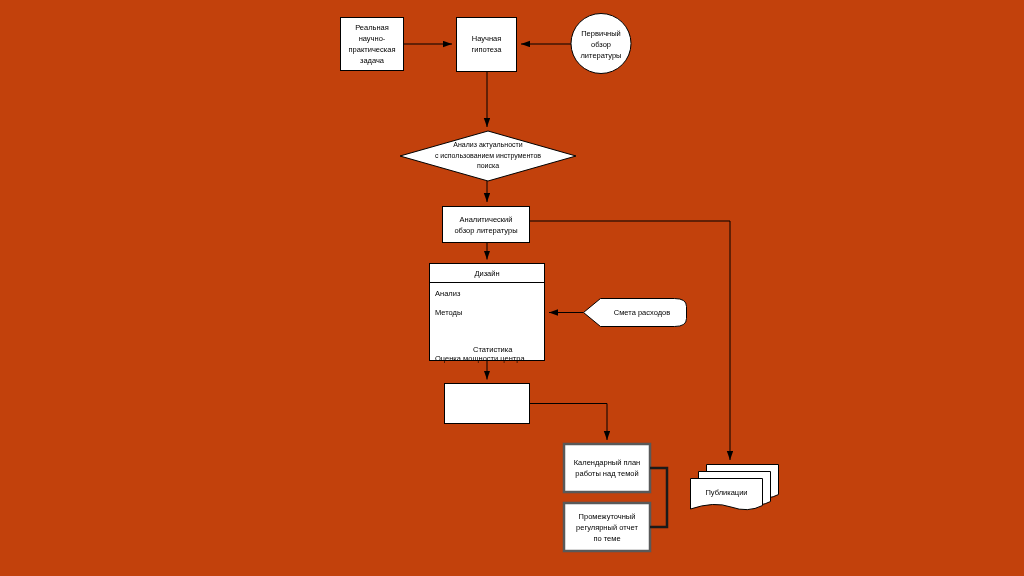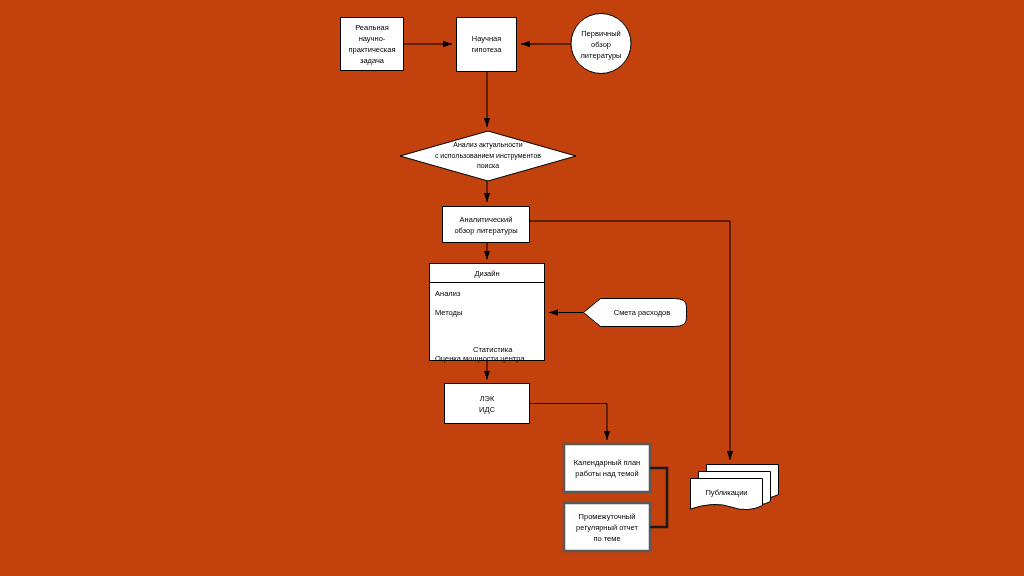--- a/index.html
+++ b/index.html
@@ -132,22 +132,20 @@
 
   <div class="node-text" style="left:430px; top:264px; width:114px; height:18px;">Дизайн</div>
 
   <div class="node-text left" style="left:435px; top:285px; width:106px; height:16px;">Анализ</div>
   <div class="node-text left" style="left:435px; top:304px; width:106px; height:16px;">Методы</div>
   <div class="node-text left" style="left:435px; top:323px; width:108px; height:16px;margin-top:27px;">Оценка мощности центра</div>
   <div class="node-text left" style="left:435px; top:341px; width:106px; height:16px;margin-left:38px;">Статистика</div>
 
   <div class="node-text" style="left:600px; top:298px; width:84px; height:29px;">Смета расходов</div>
 
-  <div class="node-text" style="left:444px; top:383px; width:86px; height:41px;">ЛЭК
-ИДС</div>
 
   <div class="node-text" style="left:562px; top:444px; width:90px; height:48px;">Календарный план
 работы над темой</div>
 
   <div class="node-text" style="left:562px; top:503px; width:90px; height:48px;border-radius:20px;">Промежуточный
 регулярный отчет
 по теме</div>
 
   <div class="node-text" style="left:691px; top:481px; width:71px; height:22px;">Публикации</div>
 

